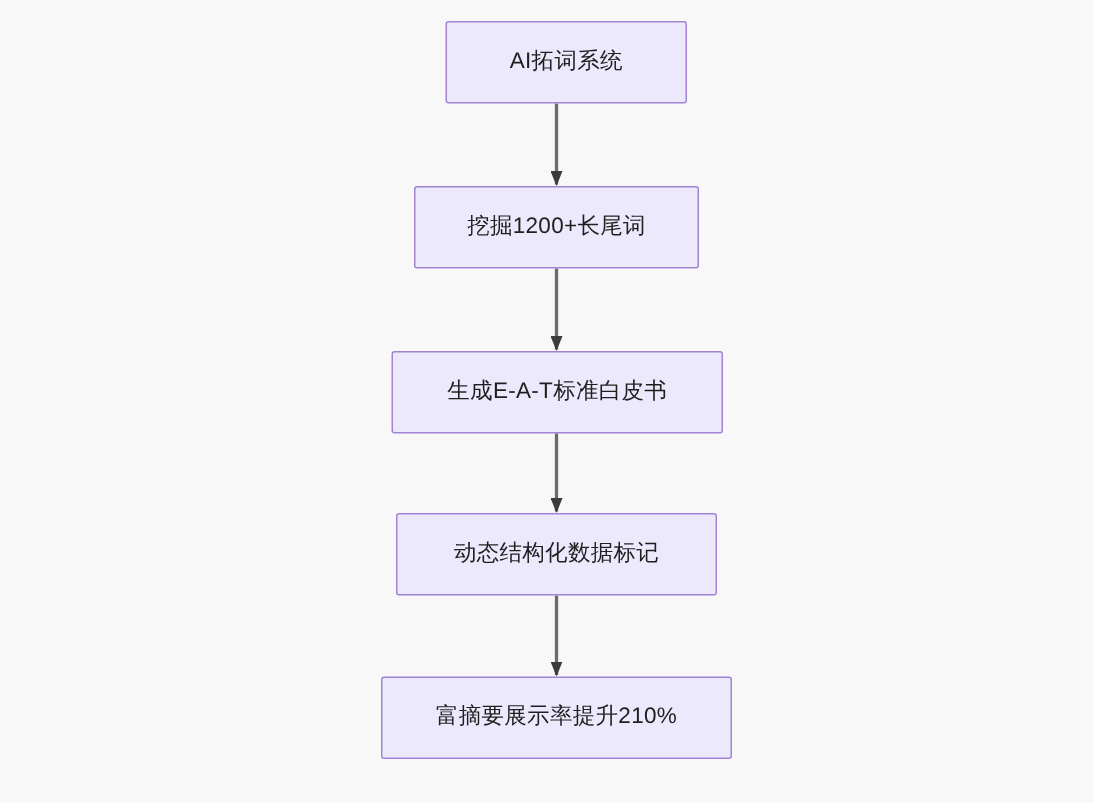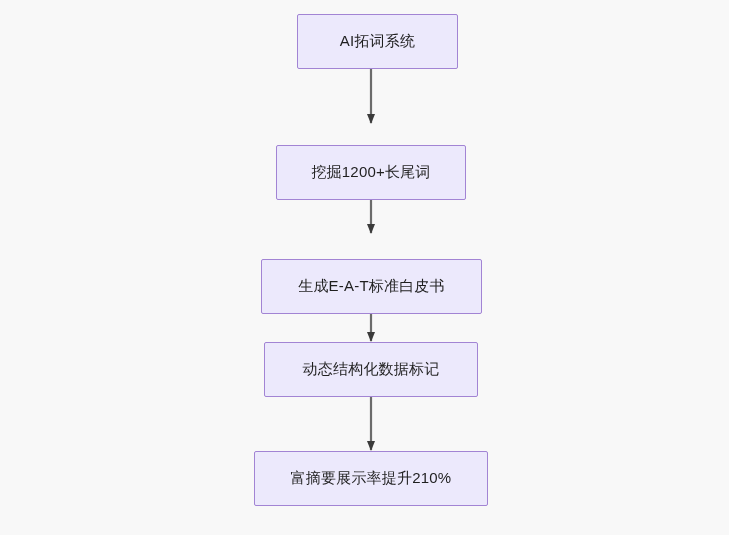--- a/index.html
+++ b/index.html
@@ -50,22 +50,22 @@
     color: #1f1f1f;
     font-size: 15px;
     line-height: 1.25;
     letter-spacing: 0.2px;
     font-weight: 400;
     white-space: nowrap;
   }
 
   
   #node-0 { left: 297px; top: 14px;  width: 161px; height: 55px; }
-  #node-1 { left: 276px; top: 124px; width: 190px; height: 55px; margin-top: 21px; }
-  #node-2 { left: 261px; top: 234px; width: 221px; height: 55px; margin-top: 25px; }
+  #node-1 { left: 276px; top: 124px; width: 190px; height: 55px; }
+  #node-2 { left: 261px; top: 234px; width: 221px; height: 55px; }
   #node-3 { left: 264px; top: 342px; width: 214px; height: 55px; text-align: right; }
   #node-4 { left: 254px; top: 451px; width: 234px; height: 55px; }
 </style>
 </head>
 <body>
 
 <div id="flowchart-canvas">
 
   <svg id="connectors" viewBox="0 0 729 535" width="729" height="535" xmlns="http://www.w3.org/2000/svg">
     <defs>

